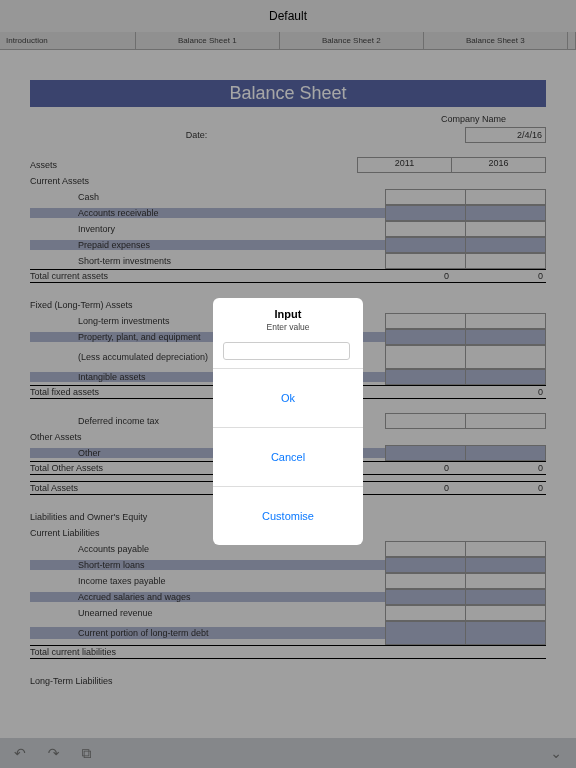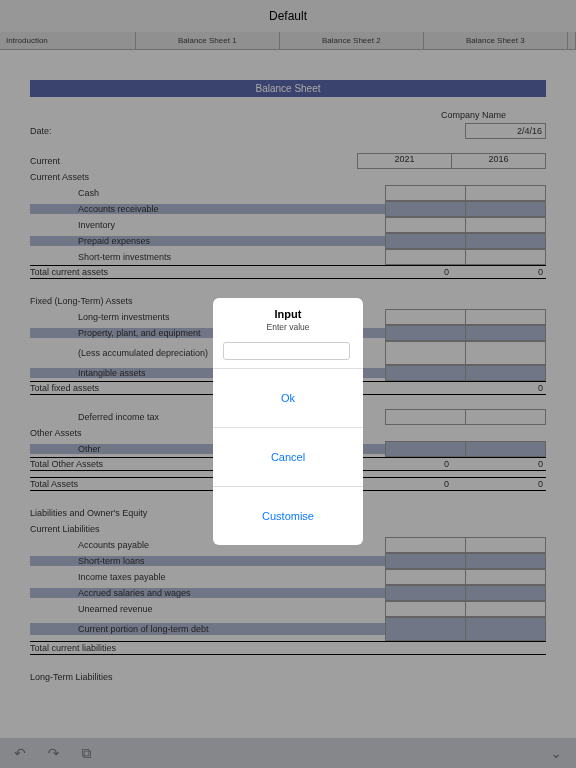--- a/index.html
+++ b/index.html
@@ -3,21 +3,21 @@
 <meta charset="utf-8">
 <style>
 *{margin:0;padding:0;box-sizing:border-box;font-family:-apple-system,Helvetica,Arial,sans-serif}
 body{width:576px;height:768px;background:#f5f5f5;position:relative;overflow:hidden}
 .header{height:32px;background:#e8e8e8;text-align:center;line-height:32px;font-size:12px}
 .tabs{display:flex;background:#ddd;height:18px;font-size:8px;border-bottom:1px solid #aaa}
 .tab{flex:1;text-align:center;line-height:18px;border-right:1px solid #aaa;color:#444}
 .tab:first-child{flex:0.9;text-align:left;padding-left:6px}
 .tab.part{flex:0.05}
 .sheet{padding:30px 30px 0 30px;font-size:9px;color:#333}
-.title{background:#5968a8;color:#fff;text-align:center;font-size:10px;padding:3px 0;margin-bottom:10px}
+.title{background:#5968a8;color:#fff;text-align:center;font-size:18px;padding:3px 0;margin-bottom:4px}
 .row{display:flex;align-items:center;min-height:16px}
 .lbl{flex:1}
 .ind1{padding-left:48px}
 .c{width:81px;height:16px;border:1px solid #999;margin-left:-1px}
 .cn{width:95px;text-align:right;padding-right:3px}
 .cn+.cn{margin-left:-1px}
 .shd{background:#aeb5d0}
 .hdr .cn{border:1px solid #999;text-align:center;padding:0}
 .hdr .cn+.cn{margin-left:-1px}
 .tot{border-top:1px solid #000;border-bottom:1px solid #000;display:flex;padding:1px 0}
@@ -45,28 +45,28 @@
 <div class="tab">Balance Sheet 3</div>
 <div class="tab part"></div>
 </div>
 
 <div class="sheet">
 <div class="title">Balance Sheet</div>
 <div class="row">
       <div class="lbl" style="text-align:right;padding-right:40px">Company Name</div>
     </div>
 <div class="row">
-      <div class="lbl" style="text-align:left;padding-right:8px">Date:</div>
+      <div class="lbl" style="text-align:center;padding-right:8px">Date:</div>
       <div style="width:95px"></div>
       <div class="c" style="text-align:right;padding-right:3px;line-height:14px">2/4/16</div>
     </div>
 <div class="sp"></div>
 <div class="row hdr">
-      <div class="lbl">Current</div>
-      <div class="cn c">2021</div>
+      <div class="lbl">Assets</div>
+      <div class="cn c">2011</div>
       <div class="cn c">2016</div>
     </div>
 <div class="row">
       <div class="lbl">Current Assets</div>
     </div>
 <div class="row">
       <div class="lbl ind1">Cash</div>
       <div class="c"></div>
       <div class="c"></div>
     </div>

